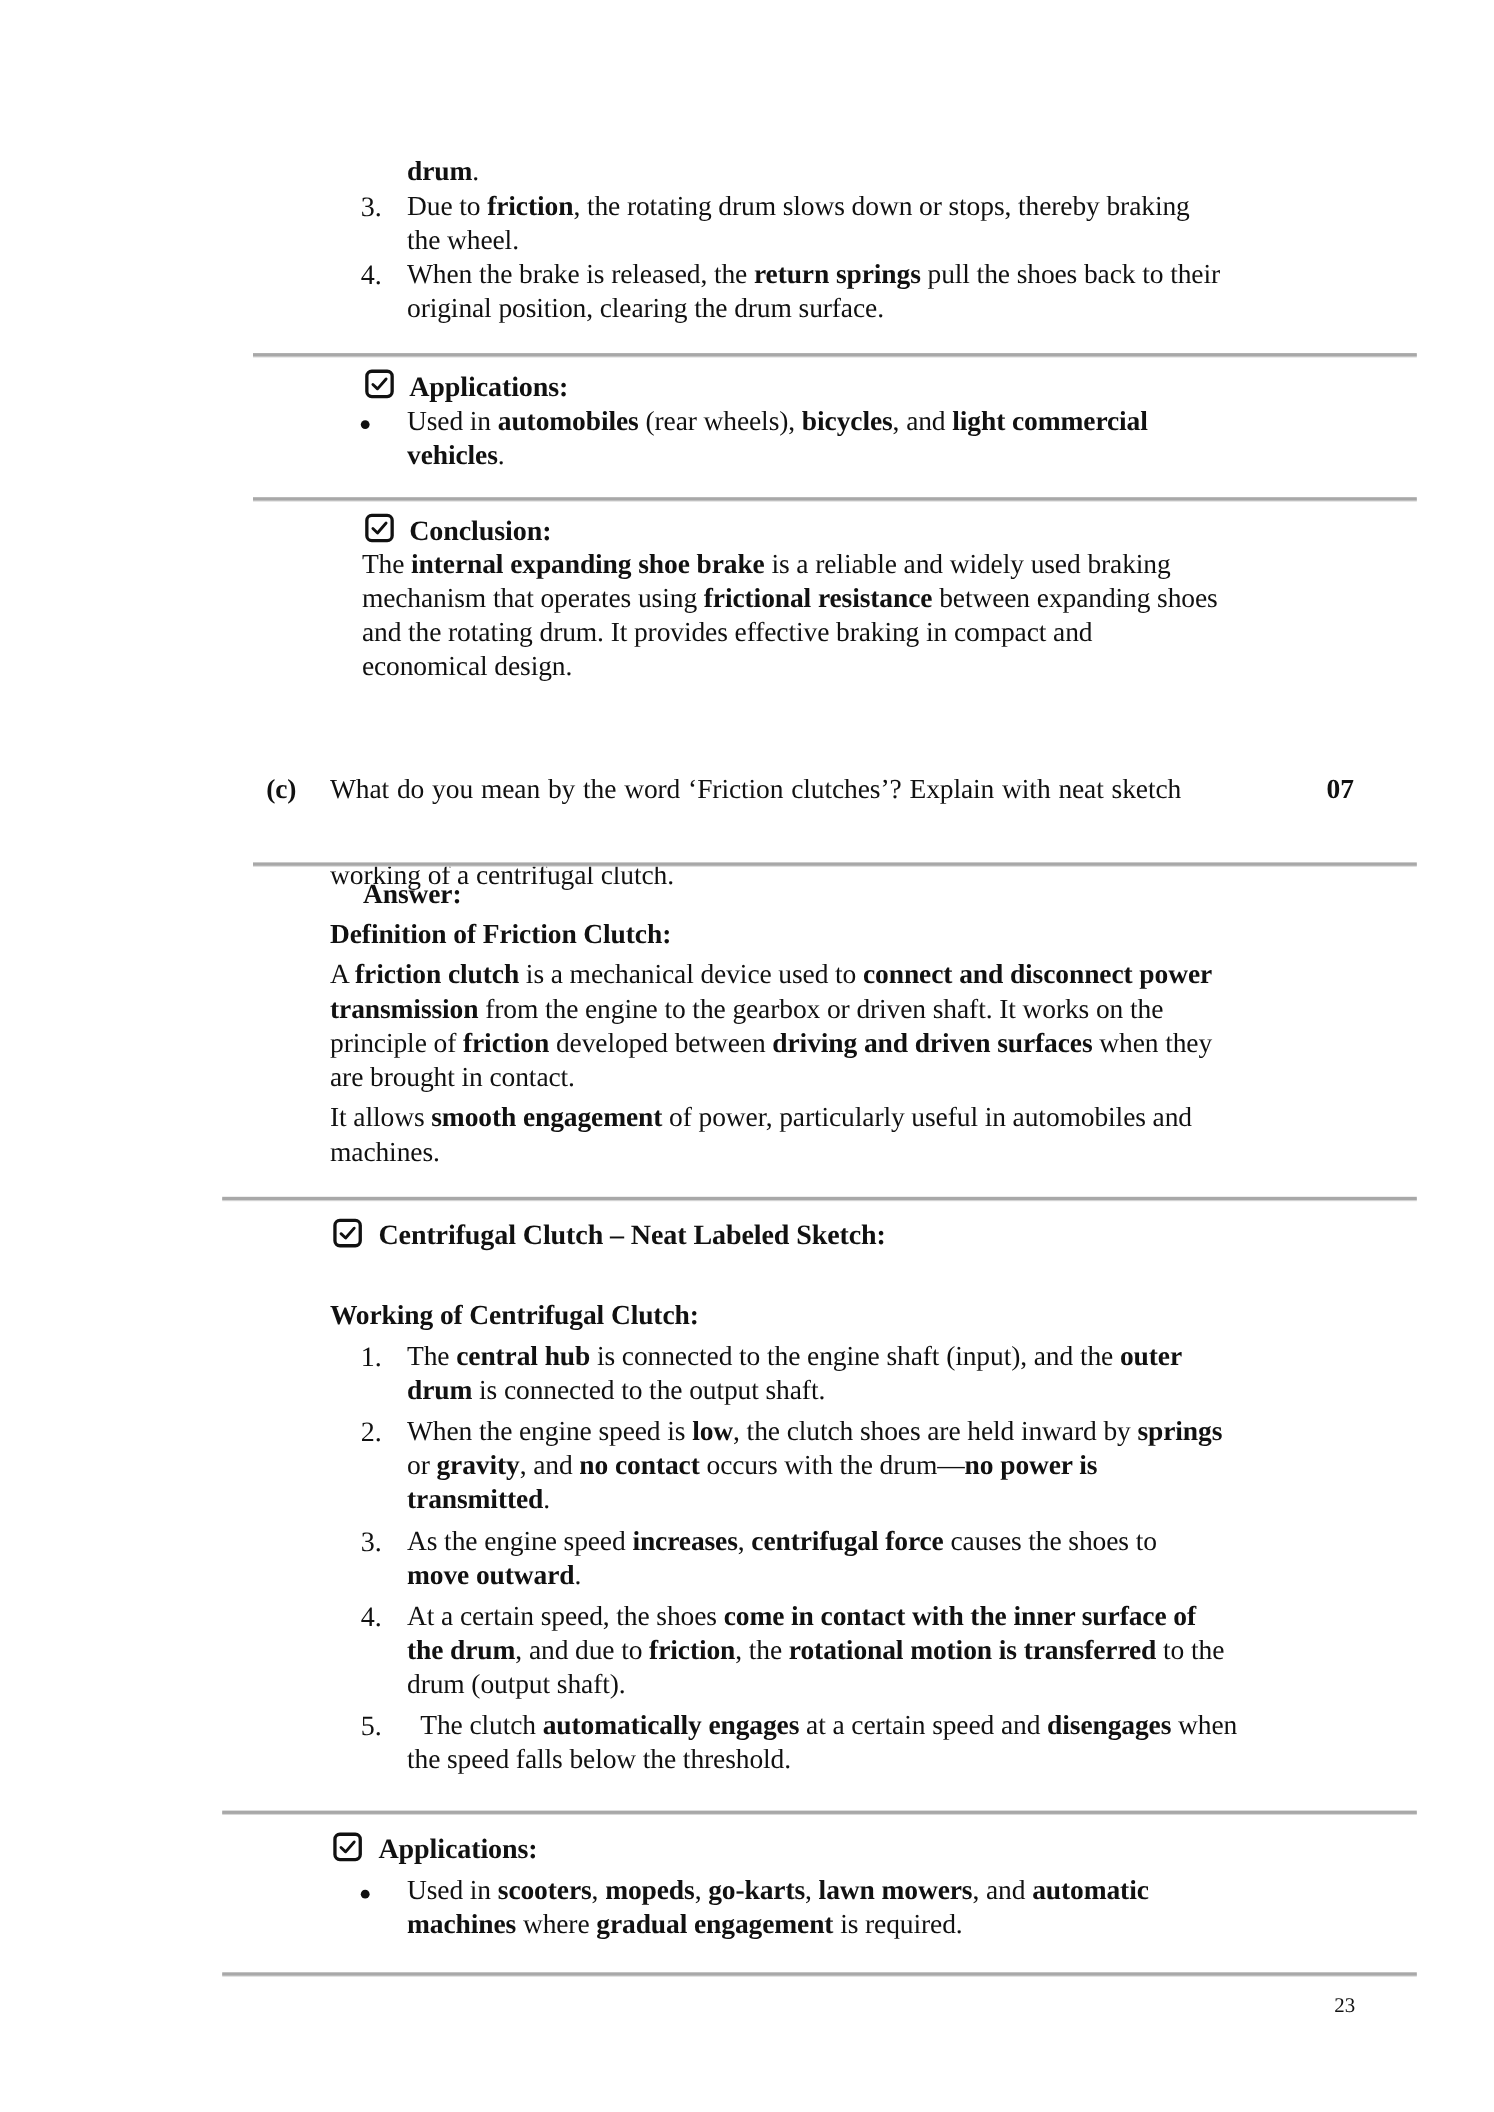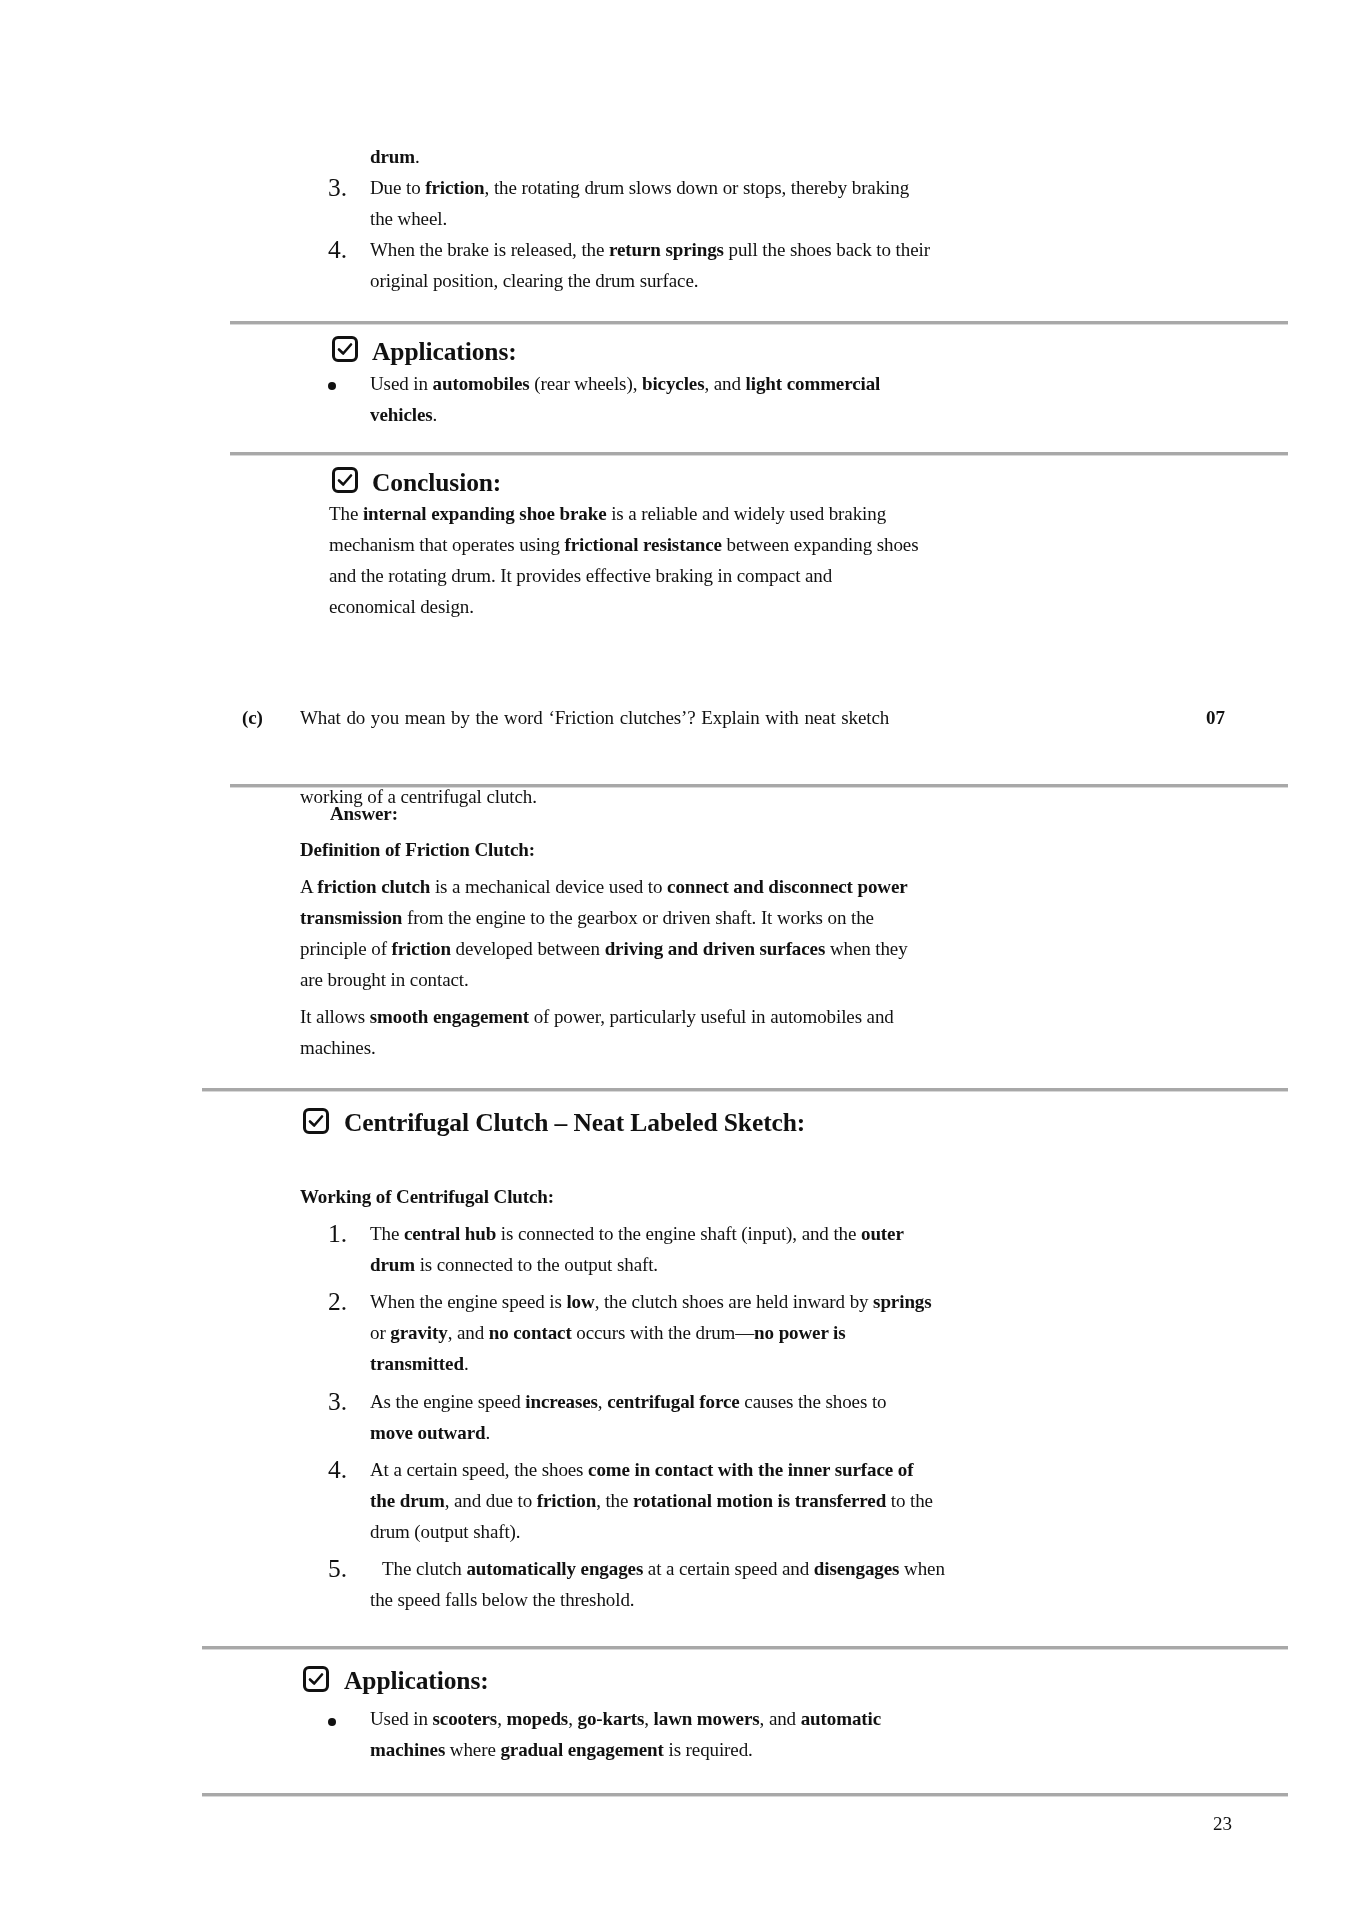--- a/index.html
+++ b/index.html
@@ -3,21 +3,21 @@
 <meta charset="utf-8">
 <style>
   html, body { margin: 0; padding: 0; background: #ffffff; }
   body {
     width: 1358px; height: 1920px; position: relative; overflow: hidden;
     font-family: "Liberation Serif", "DejaVu Serif", serif;
     color: #111111;
   }
   .line {
     position: absolute; white-space: nowrap;
-    font-size: 19px; line-height: 31px; letter-spacing: -0.1px;
+    font-size: 25px; line-height: 31px; letter-spacing: -0.1px;
   }
   .b { font-weight: bold; }
   .num { position: absolute; font-size: 25.5px; line-height: 31px; }
   .divider {
     position: absolute; height: 3px; background: #a8a8a8;
     box-shadow: 0 1px 0 #d8d8d8;
   }
   .chk {
     position: absolute; width: 26px; height: 26px;
     border: 3.5px solid #111; border-radius: 6px; box-sizing: border-box;

